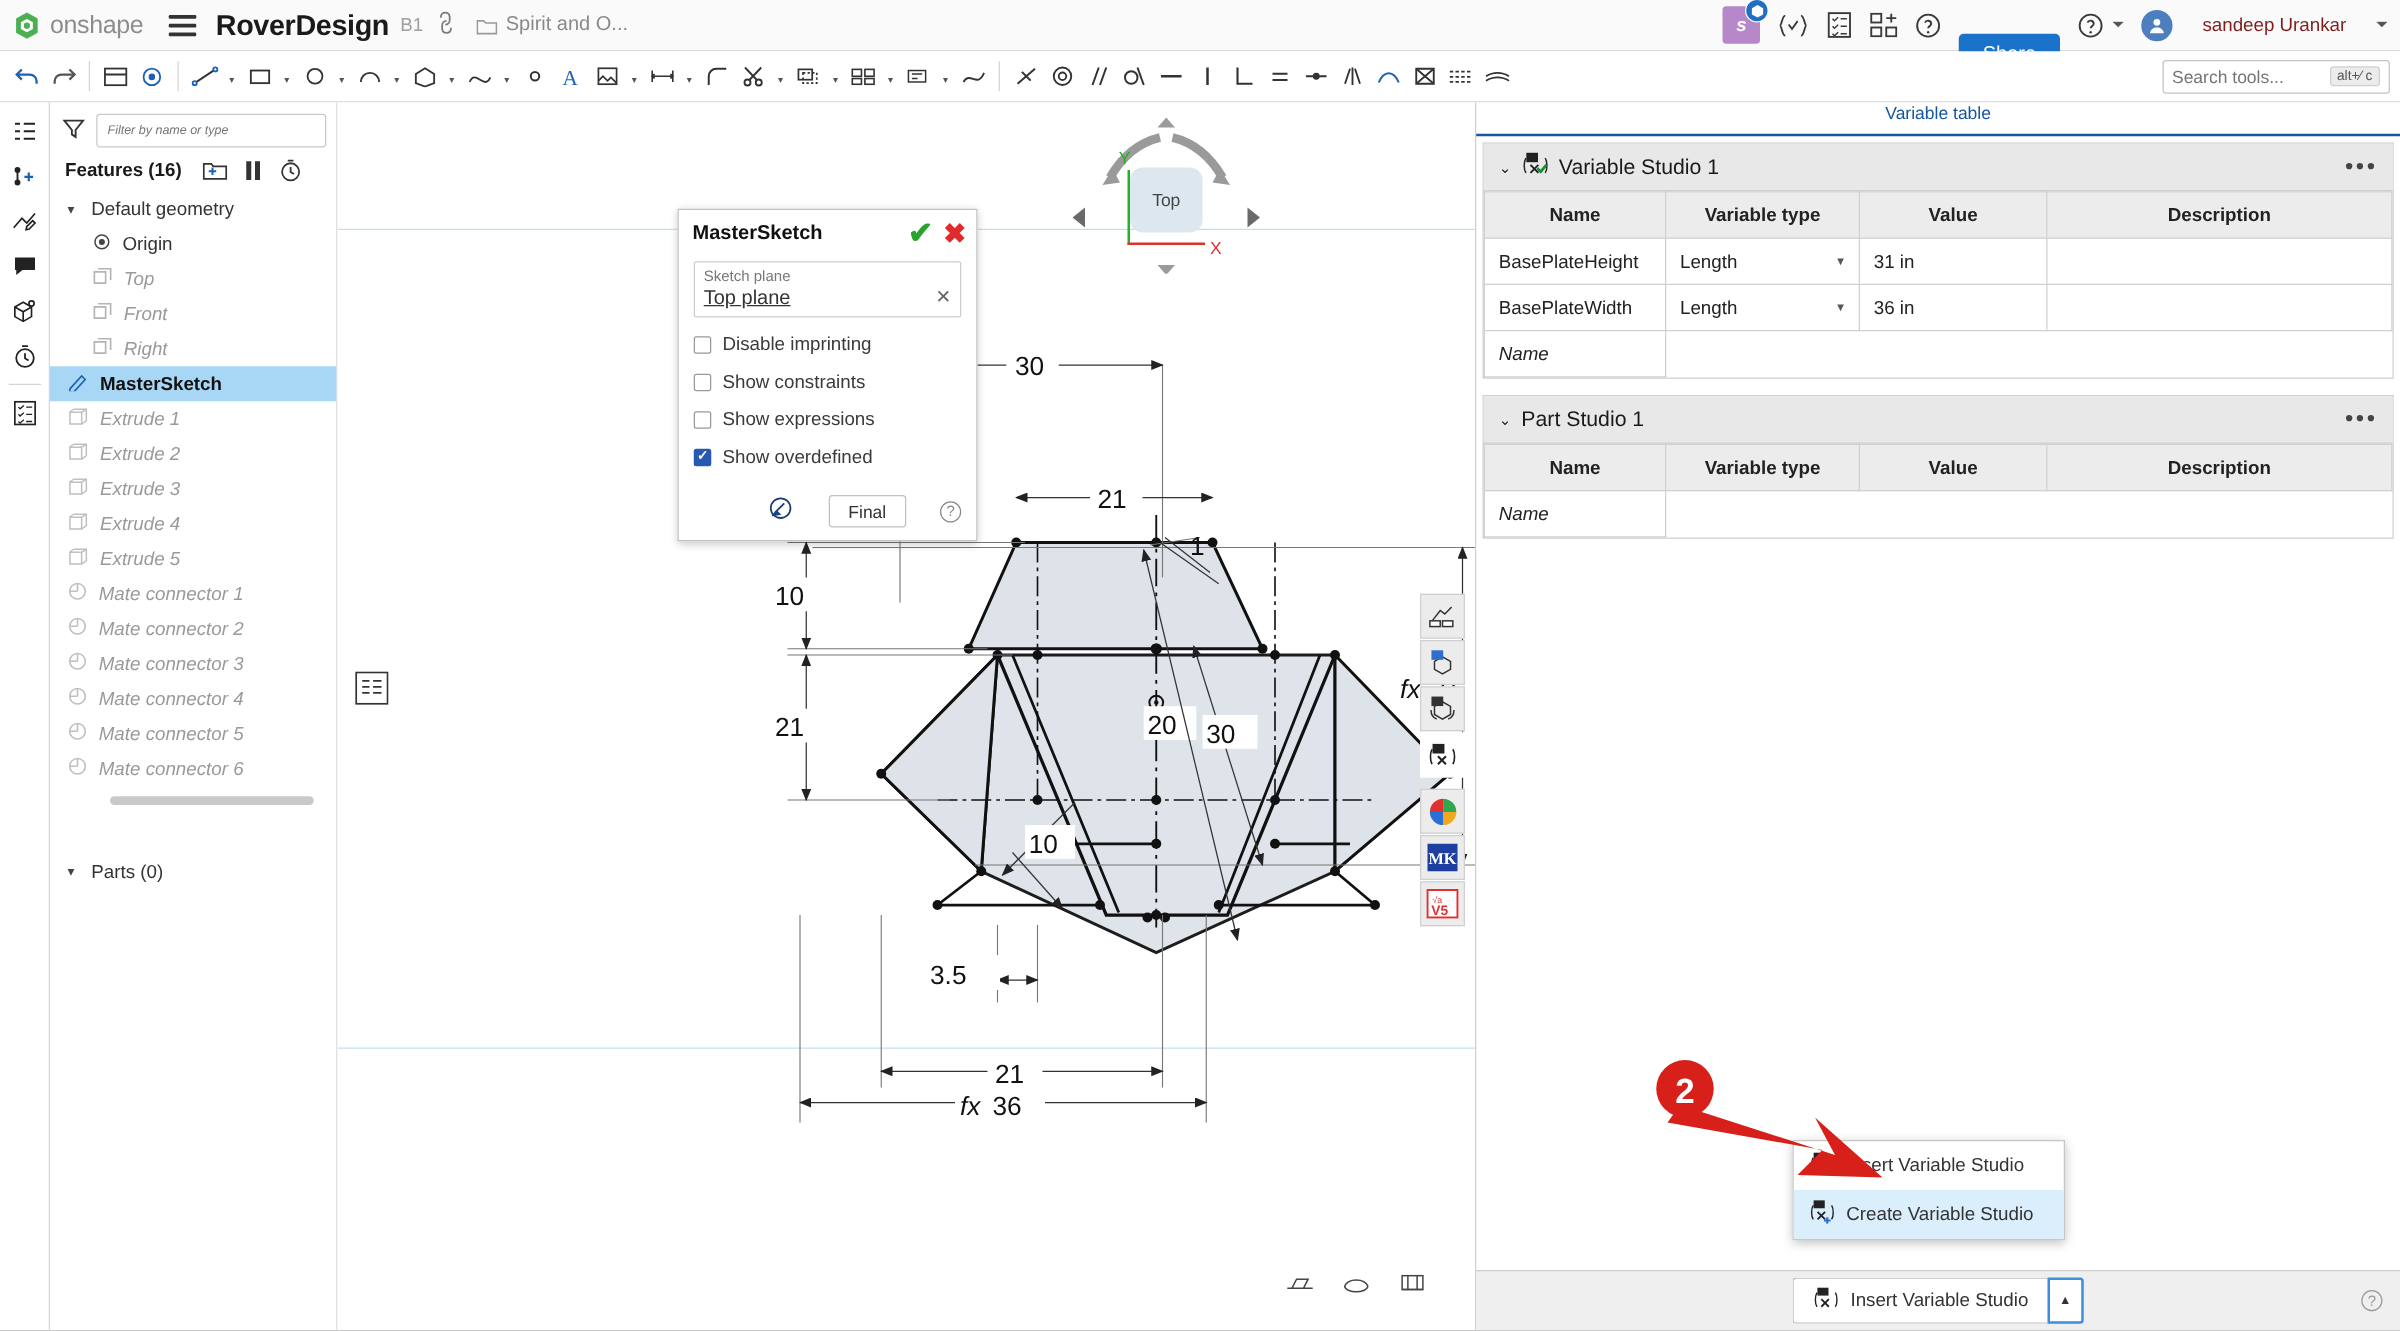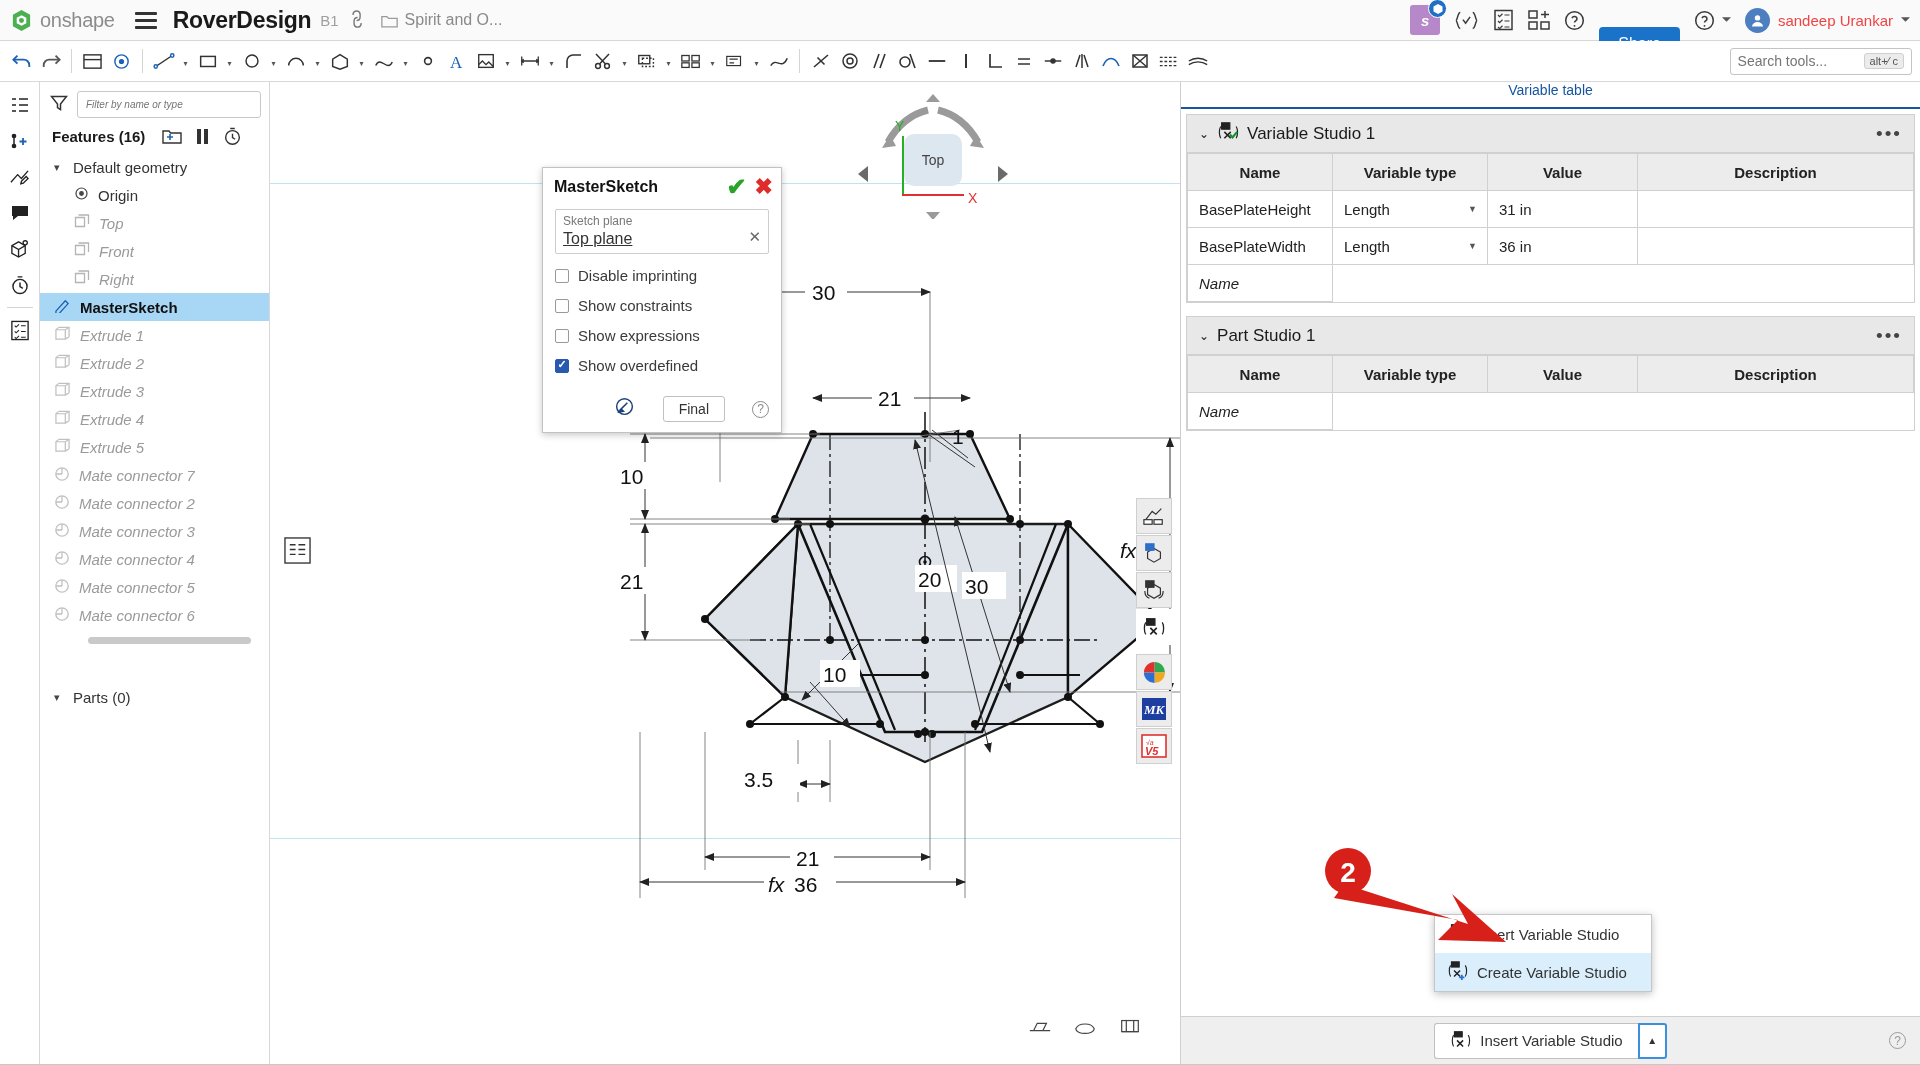--- a/index.html
+++ b/index.html
@@ -17,21 +17,21 @@
   .ver-badge { font-size:15px; color:#a0a0a0; margin-left:9px;}
   .link-ico { margin-left:11px; color:#7a7a7a; font-size:16px; transform:rotate(-45deg);}
   .folder-chip { display:flex; align-items:center; gap:7px; margin-left:14px; color:#8a8a8a; font-size:16px;}
   .topbar-right { margin-left:auto; display:flex; align-items:center; gap:14px; }
   .tb-ico { color:#4a4a4a; display:flex; align-items:center; justify-content:center; cursor:pointer;}
   .s-badge { width:30px; height:30px; background:#b688c9; border-radius:3px; color:#fff;
     display:flex; align-items:center; justify-content:center; font-style:italic; font-weight:bold; font-size:15px; position:relative;}
   .s-badge .ob { position:absolute; top:-6px; right:-7px; width:19px; height:19px; background:#1f6fc4;
     border-radius:50%; border:1.5px solid #fff; display:flex; align-items:center; justify-content:center;}
   .share-btn { background:#1a73c9; color:#fff; font-size:16px; padding:8px 19px; border-radius:4px; cursor:pointer;margin-top:48px;}
-  .user-chip { display:flex; align-items:center; gap:8px; font-size:15px; color:#ef4444; cursor:pointer;}
+  .user-chip { display:flex; align-items:center; gap:24px; font-size:15px; color:#7f1d1d; cursor:pointer;}
   .avatar { width:25px; height:25px; border-radius:50%; background:#4d7fc0; display:flex;
     align-items:center; justify-content:center; color:#fff; font-size:13px;}
 
   
   .feattools { height:41px; background:#fff; border-bottom:1px solid #d8d8d8;
     display:flex; align-items:center; padding:0 8px; gap:2px; position:relative; }
   .ft { width:27px; height:30px; display:flex; align-items:center; justify-content:center;
     cursor:pointer; color:#333; }
   .ft-caret { width:13px; height:30px; display:flex; align-items:flex-end; justify-content:center;
     padding-bottom:8px; cursor:pointer; color:#555; font-size:8px;}
@@ -100,21 +100,21 @@
 
   
   .viewcube { position:absolute; right:172px; top:12px; width:150px; height:125px; }
   .cube-face { position:absolute; left:46px; top:40px; width:58px; height:52px; background:#dde7f0;
     border-radius:10px; display:flex; align-items:center; justify-content:center; font-size:14px; color:#444;}
   .axis-y { position:absolute; left:44px; top:42px; width:2px; height:60px; background:#25b025;}
   .axis-x { position:absolute; left:44px; top:100px; width:62px; height:2px; background:#e03131;}
   .ax-lbl { position:absolute; font-size:14px;}
 
   
-  .vstrip { position:absolute; right:8px; top:416px; width:36px; display:flex; flex-direction:column; gap:1px; z-index:20;font-style:italic;}
+  .vstrip { position:absolute; right:8px; top:393px; width:36px; display:flex; flex-direction:column; gap:1px; z-index:20;}
   .vs-btn { width:36px; height:36px; background:#ececec; border:1px solid #cfcfcf;
     display:flex; align-items:center; justify-content:center; cursor:pointer;}
   .vs-btn.plain { background:#fff; border-color:#fff;}
   .vs-gap { height:7px;}
 
   
   .vbtns { position:absolute; right:38px; bottom:24px; display:flex; gap:21px; color:#555;}
 
   
   .varpanel { width:740px; background:#fff; border-left:1px solid #cfcfcf; display:flex; flex-direction:column;}
@@ -631,21 +631,21 @@
             <path d="M5 1.5h11v10"></path>
             <path d="M2 4l3-2.5M12 4l4-2.5M12 14l4-2.5"></path>
           </svg></span>
       <span class="nm">Extrude 5</span>
     </div>
     <div class="tnode dim" style="padding-left:14px">
       <span><svg width="16" height="16" viewBox="0 0 16 16" fill="none" stroke="#c0c0c0" stroke-width="1.3">
             <circle cx="8" cy="8" r="6.2"></circle>
             <path d="M8 8V2M8 8H2"></path>
           </svg></span>
-      <span class="nm">Mate connector 7</span>
+      <span class="nm">Mate connector 1</span>
     </div>
     <div class="tnode dim" style="padding-left:14px">
       <span><svg width="16" height="16" viewBox="0 0 16 16" fill="none" stroke="#c0c0c0" stroke-width="1.3">
             <circle cx="8" cy="8" r="6.2"></circle>
             <path d="M8 8V2M8 8H2"></path>
           </svg></span>
       <span class="nm">Mate connector 2</span>
     </div>
     <div class="tnode dim" style="padding-left:14px">
       <span><svg width="16" height="16" viewBox="0 0 16 16" fill="none" stroke="#c0c0c0" stroke-width="1.3">

